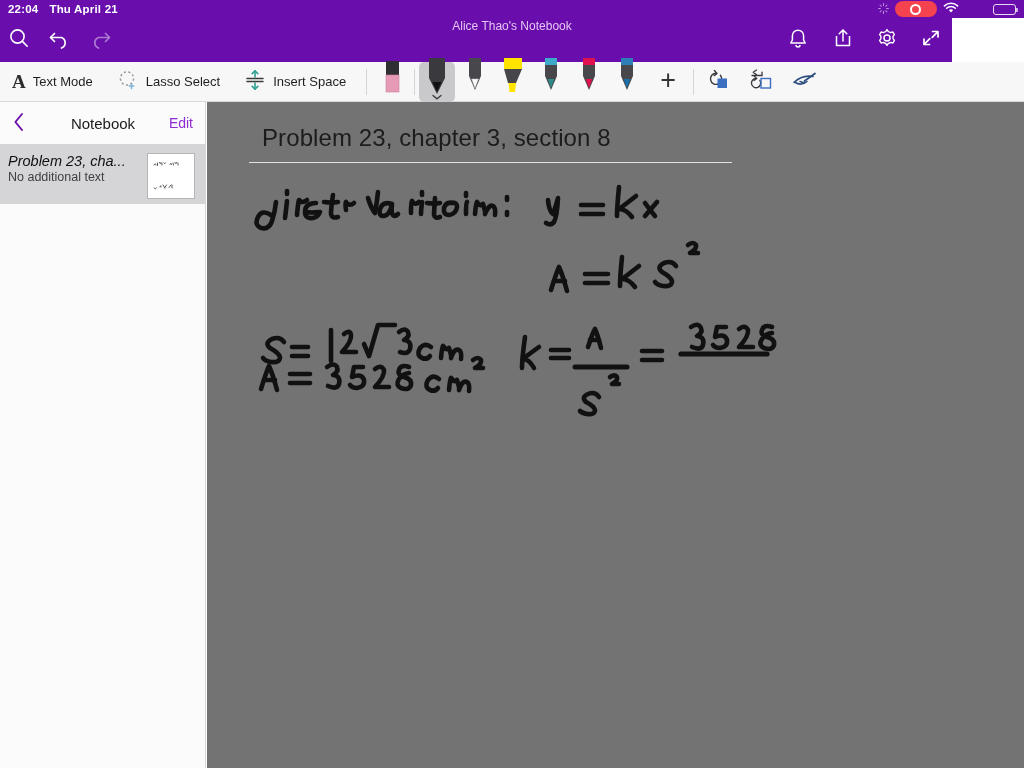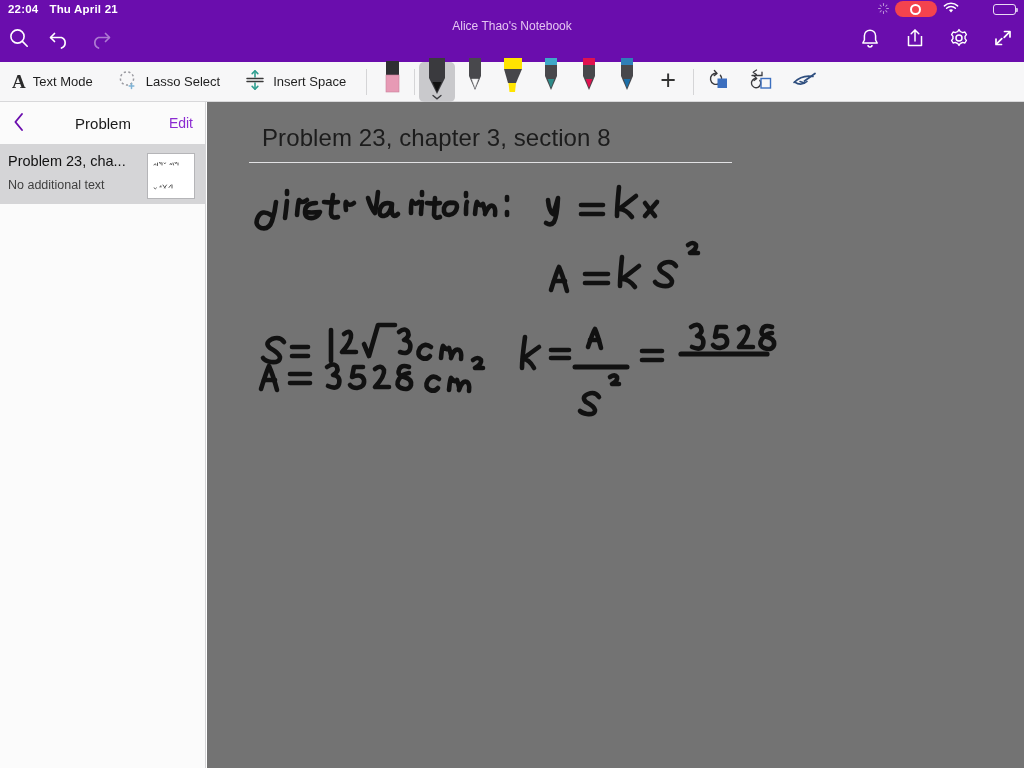--- a/index.html
+++ b/index.html
@@ -36,21 +36,21 @@
     border-radius: 3px; position: relative; padding: 1.3px;
   }
   .batt::after {
     content:""; position:absolute; right:-3.2px; top:3.2px;
     width:2px; height:4.5px; background: rgba(255,255,255,.7); border-radius:0 1px 1px 0;
   }
   .batt-fill { height: 100%; width: 58%; background: #ffffff; border-radius: 1px; }
 
   
   .ribbon {
-    position: absolute; top: 18px; left: 0; width: 1024px; height: 44px;
+    position: absolute; top: 18px; left: 0; width: 952px; height: 44px;
     background: #6A0DAD;
   }
   .nb-title {
     position: absolute; top: 1px; left: 0; width: 1024px; text-align: center;
     color: #E4C4F2; font-size: 12px;
   }
   .ribbon-icons-left {
     position: absolute; top: 9px; left: 8px; display: flex; gap: 16px; align-items: center;
   }
   .ribbon-icons-right {
@@ -115,21 +115,21 @@
     font-size: 15px; color: #1a1a1a; pointer-events: none;
   }
   .sb-edit { margin-left: auto; color: #8B2BD1; font-size: 14px; z-index: 2; }
   .sb-item {
     background: #D5D5D7; padding: 9px 10px 10px 8px; display: flex;
     align-items: flex-start; gap: 6px; height: 60px;
   }
   .sb-item-txt { flex: 1; min-width: 0; }
   .sb-item-title {
     font-size: 14.5px; color: #111; white-space: nowrap; overflow: hidden;
-    text-overflow: ellipsis; margin-bottom: 9px;
+    text-overflow: ellipsis; margin-bottom: 1px; font-style: italic;
   }
   .sb-item-sub { font-size: 12.5px; color: #404040; }
   .sb-thumb {
     width: 48px; height: 46px; background: #fff; border: 1px solid #B5B5B8;
     flex-shrink: 0; position: relative; overflow: hidden;
   }
   .sb-thumb svg { position: absolute; top: 0; left: 0; }
   .sb-foot {
     position: absolute; bottom: 0; left: 0; width: 206px; height: 46px;
     border-top: 1px solid #D5D5D7; display: flex; align-items: center;
@@ -378,21 +378,21 @@
     </span>
   </div>
 
   <div class="sidebar">
     <div class="sb-head">
       <span class="sb-back">
         <svg width="14" height="22" viewBox="0 0 14 22">
             <path d="M10 3 L3.4 11 L10 19" stroke="#6A0DAD" stroke-width="1.9" fill="none" stroke-linecap="round" stroke-linejoin="round"></path>
           </svg>
       </span>
-      <span class="sb-title">Problem</span>
+      <span class="sb-title">Notebook</span>
       <span class="sb-edit">Edit</span>
     </div>
 
     <div class="sb-item">
       <div class="sb-item-txt">
         <div class="sb-item-title">Problem 23, cha...</div>
         <div class="sb-item-sub">No additional text</div>
       </div>
       <div class="sb-thumb">
         <svg width="48" height="46" viewBox="0 0 48 46">

